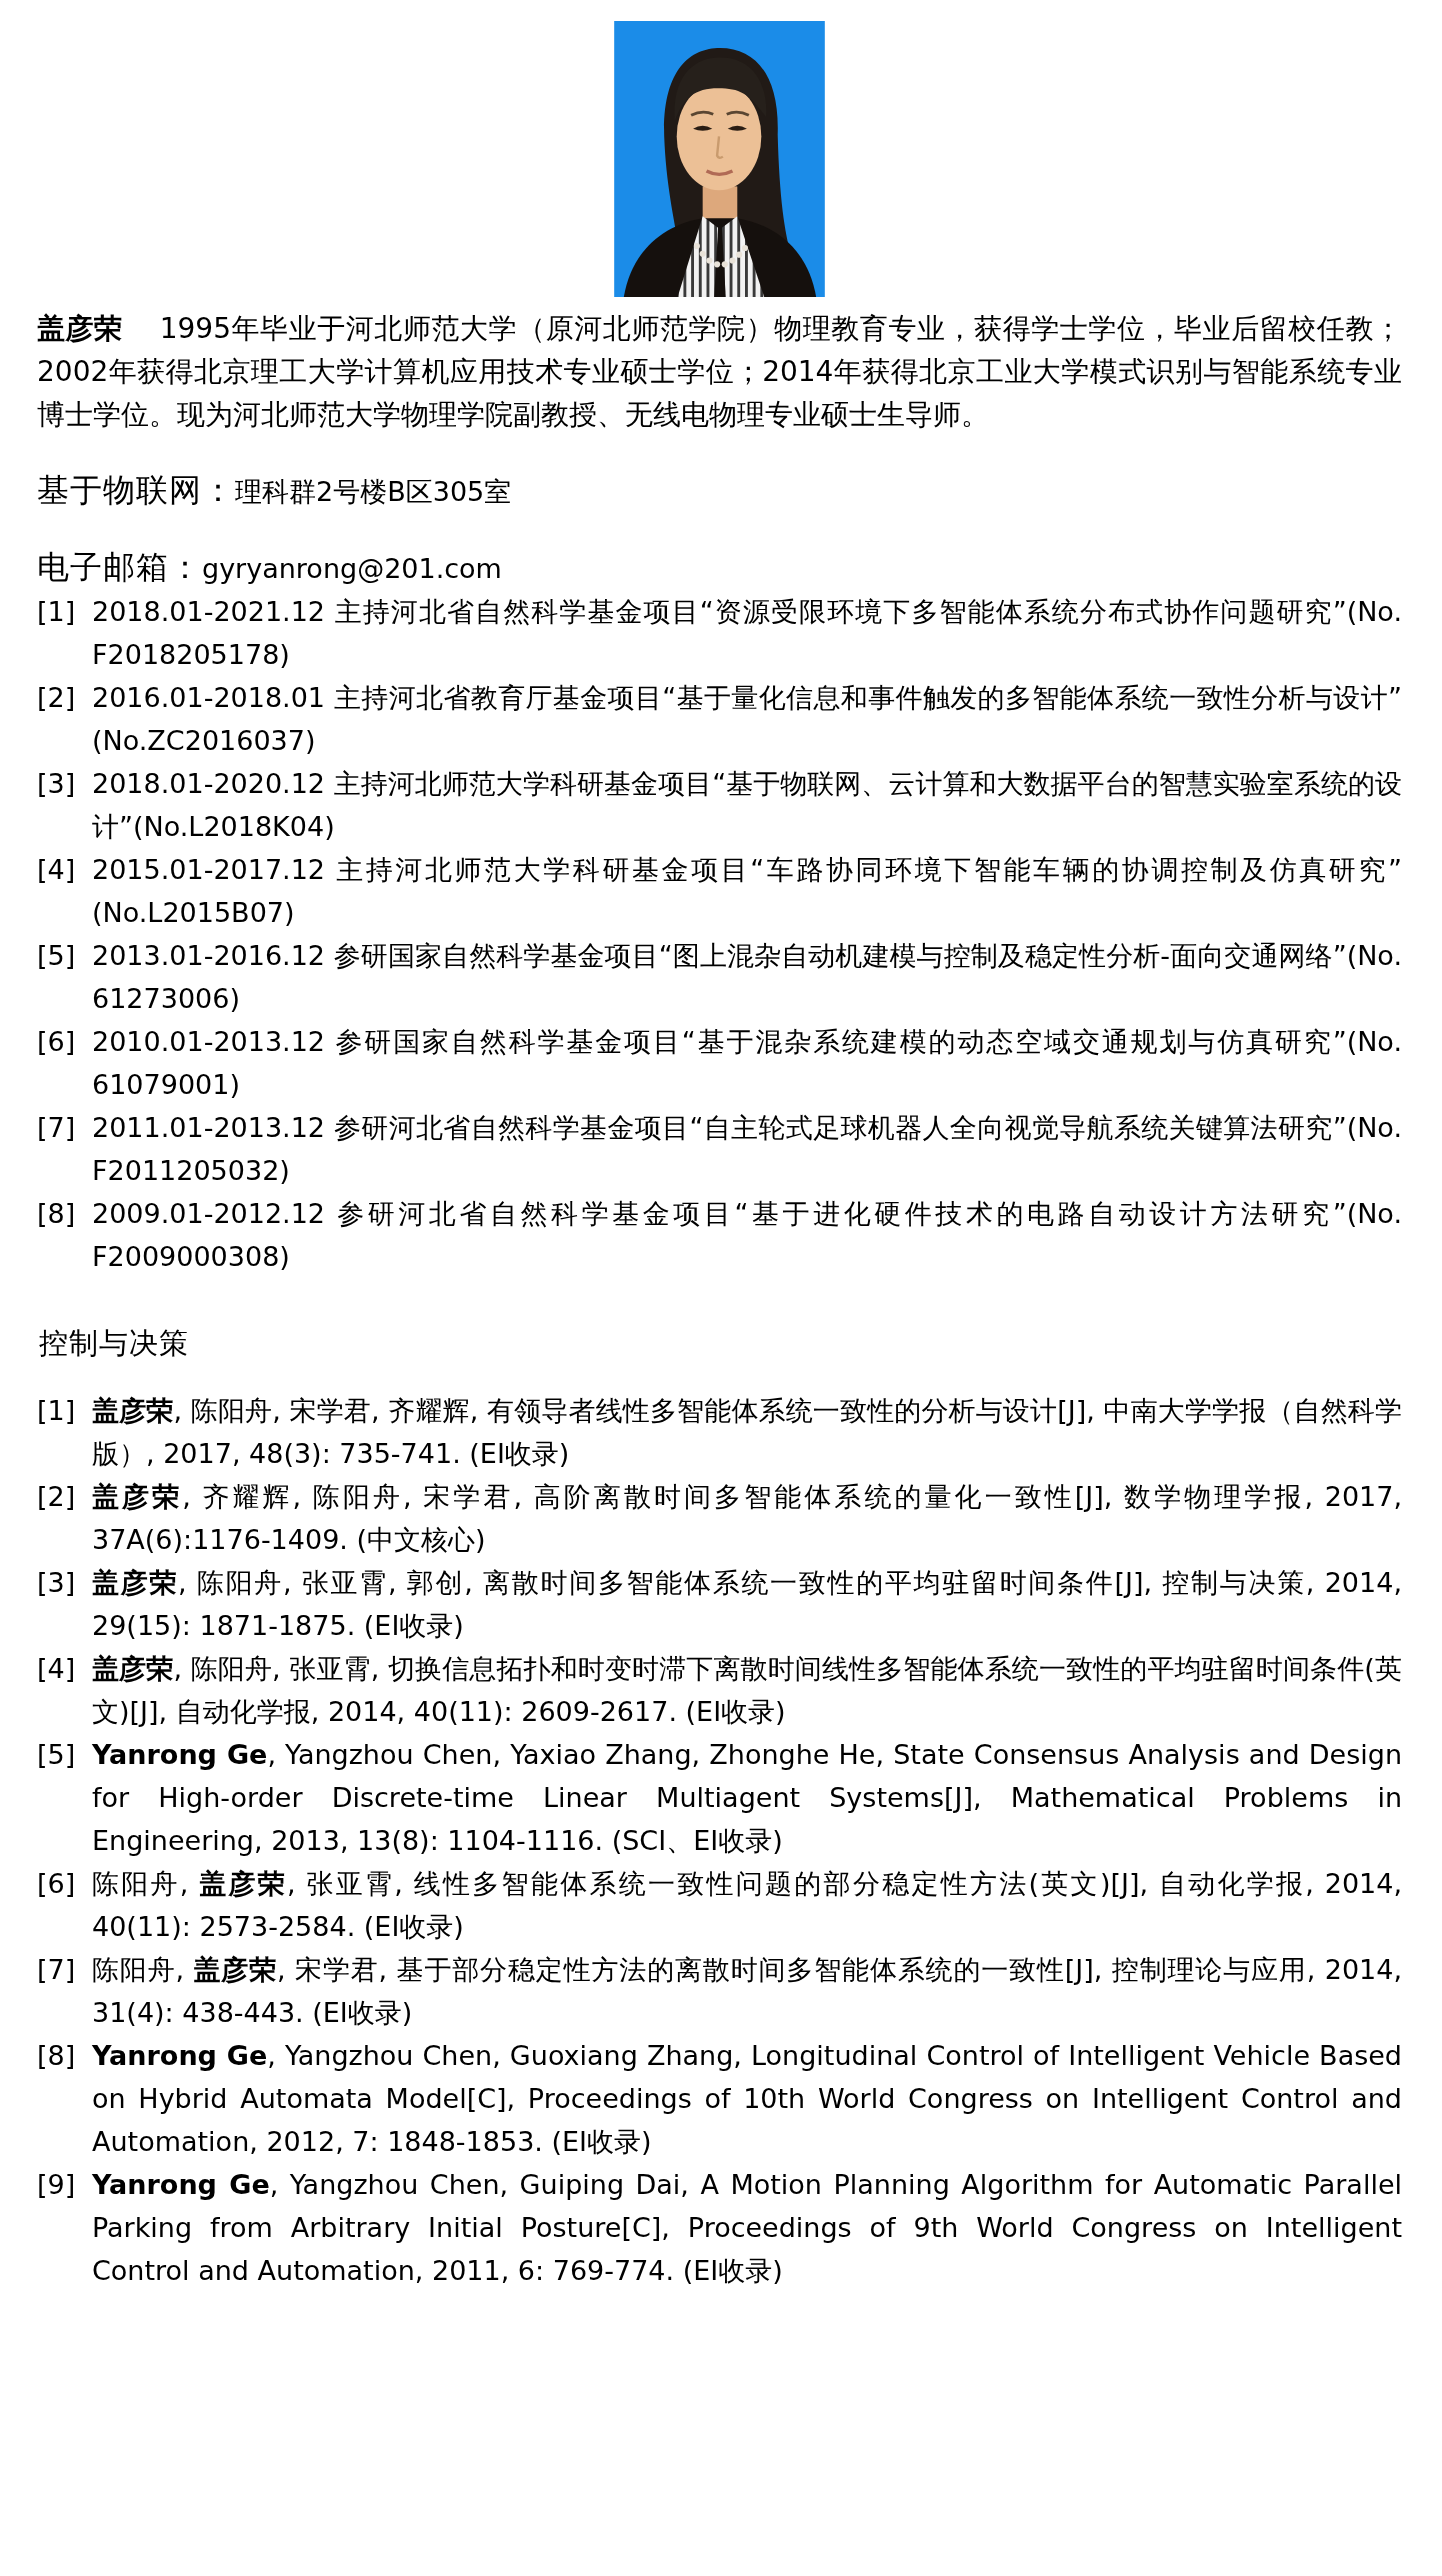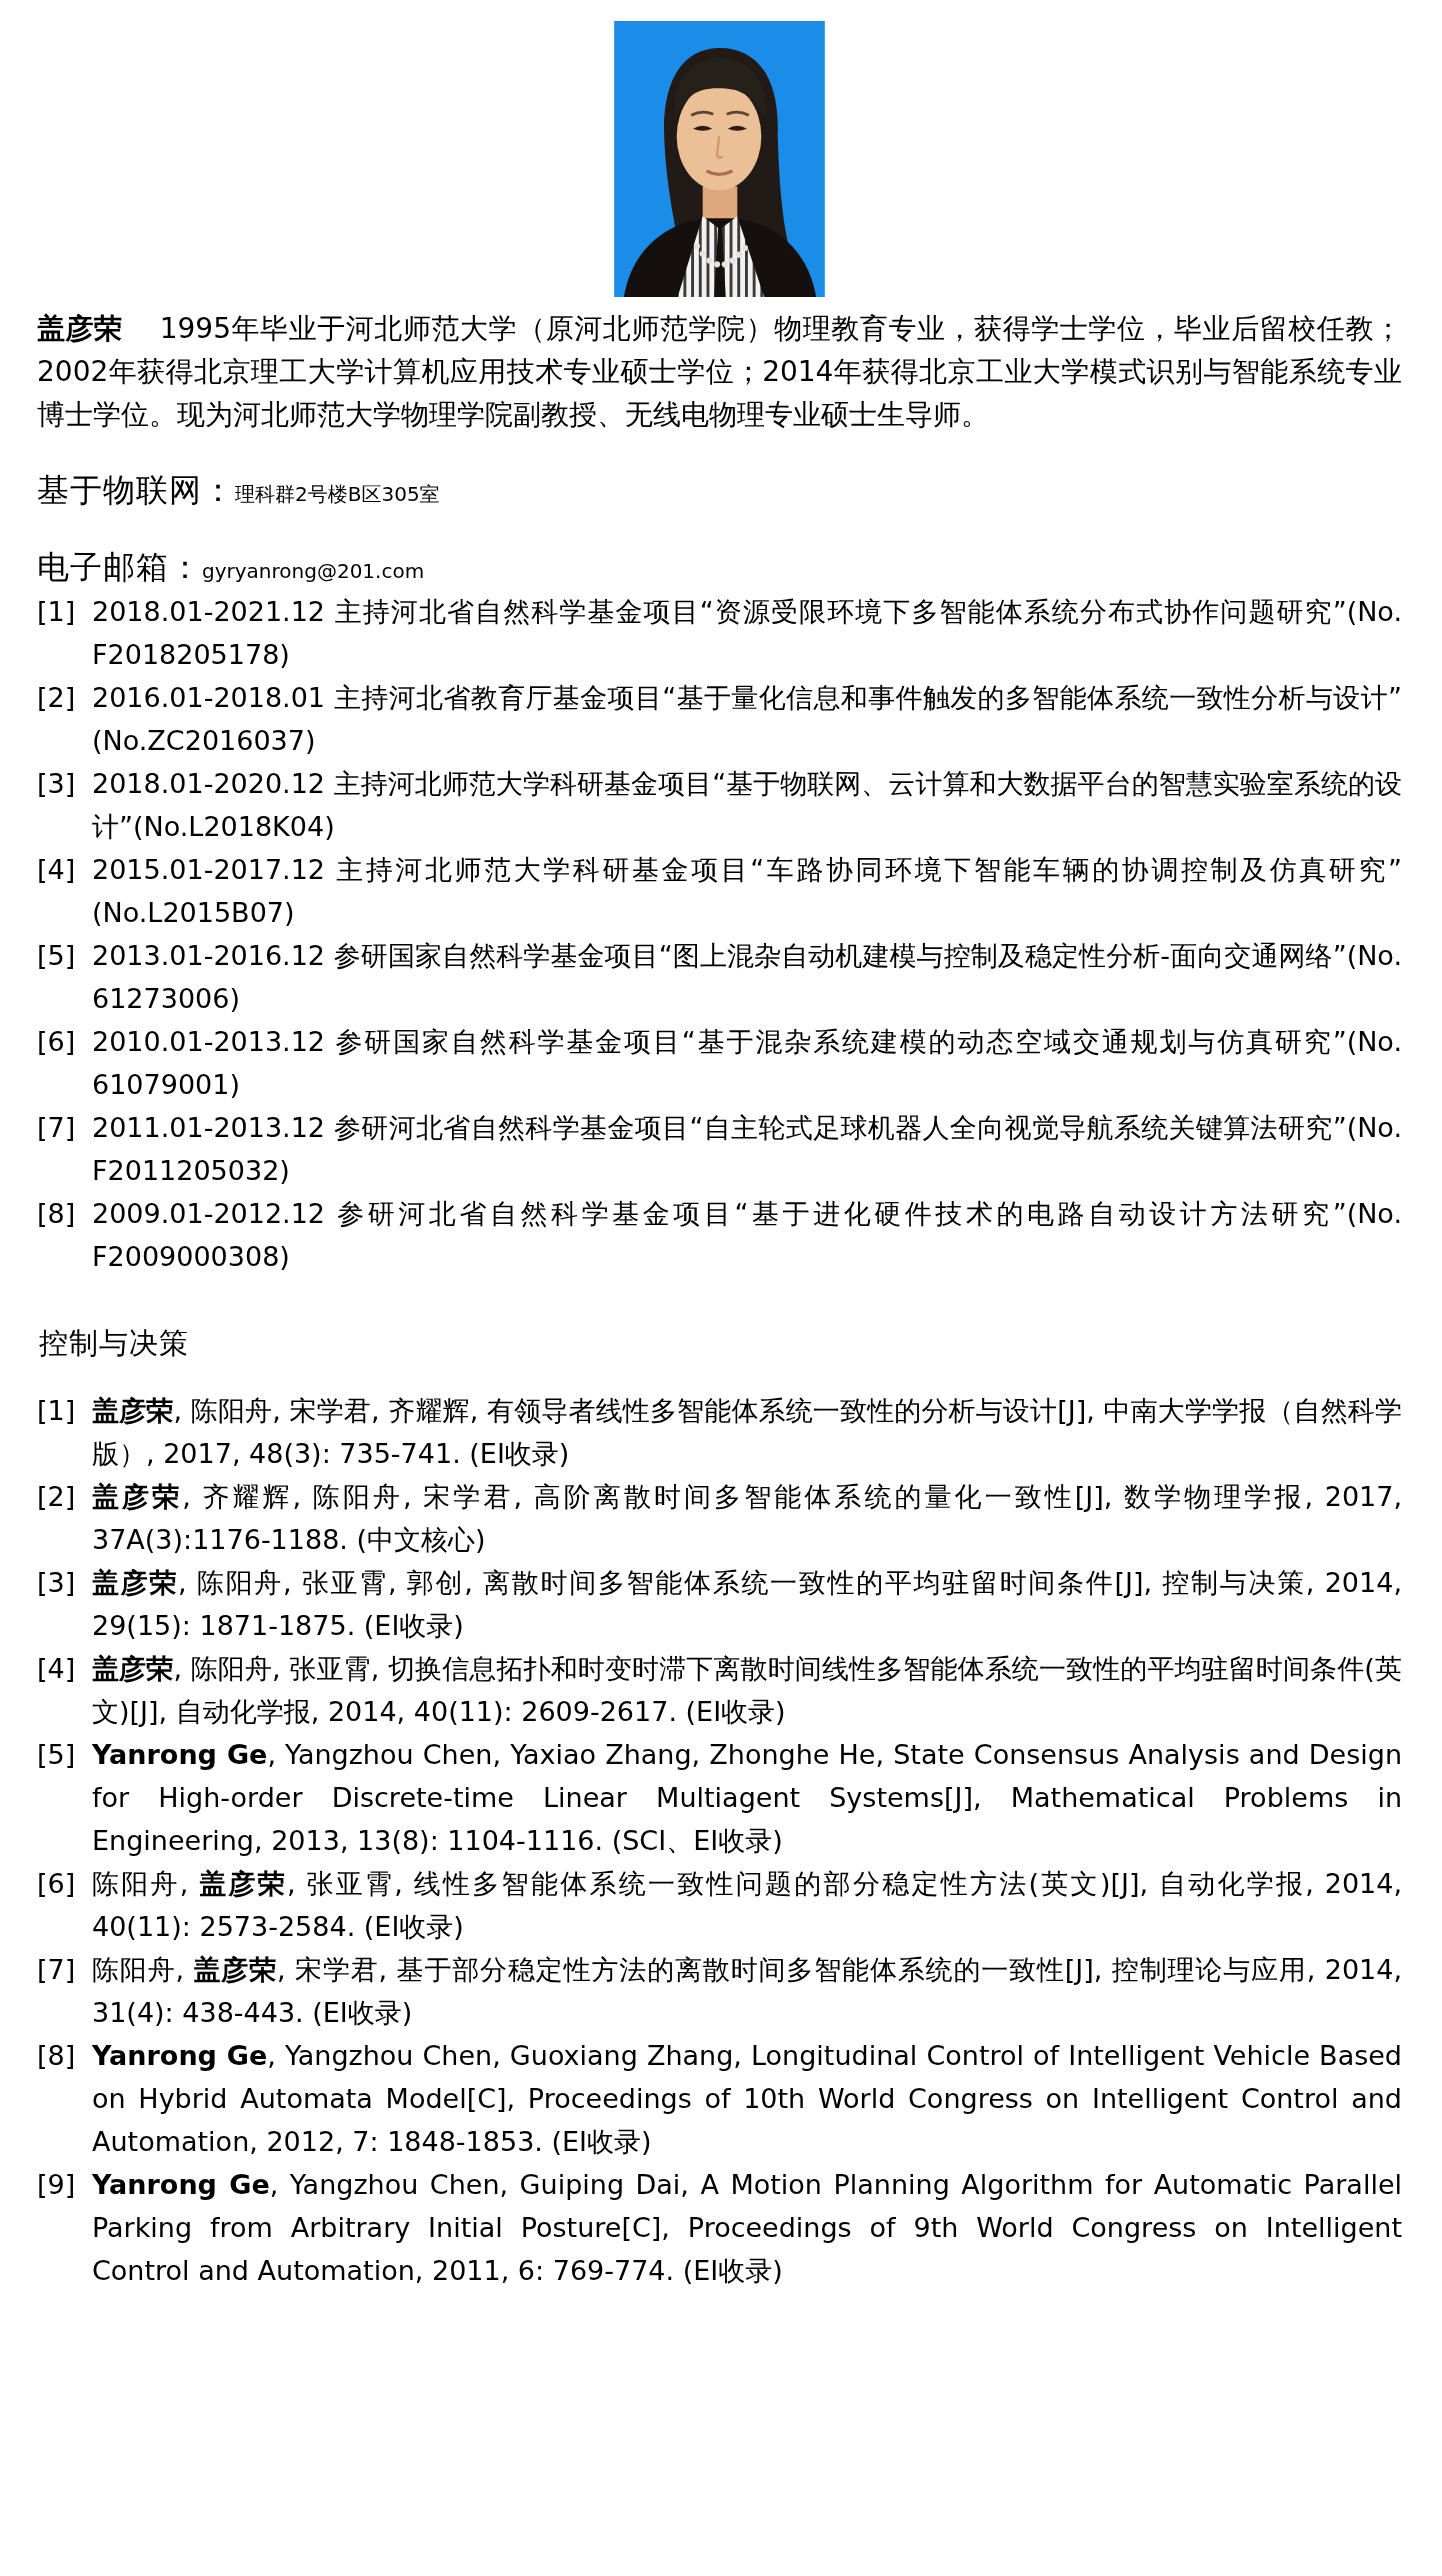--- a/index.html
+++ b/index.html
@@ -29,21 +29,21 @@
     margin:9.6px 0 0 0;
     font-size:28px;
     line-height:43px;
     text-align:justify;
   }
   .intro .person-name{font-weight:bold;margin-right:37px;}
   .bold{font-weight:bold;}
   
   .contact-row{margin-top:33px;white-space:nowrap;}
   .contact-label{font-size:32px;letter-spacing:1px;}
-  .contact-value{font-size:20px;}
+  .contact-value{font-size:27px;}
   
   .section-title{
     font-size:29px;
     font-weight:400;
     margin:46px 0 25px 1.9px;
     letter-spacing:1px;
   }
   
   .num-list{list-style:none;margin:0;padding:0;font-size:27px;line-height:43px;}
   .num-list li{
@@ -153,21 +153,21 @@
 
   <section>
     <h2 class="section-title">控制与决策</h2>
     <ol class="num-list">
         <li>
           <span class="marker">[1]</span>
           <span class="item-body"><span class="bold">盖彦荣</span><span>, 陈阳舟, 宋学君, 齐耀辉, 有领导者线性多智能体系统一致性的分析与设计[J], 中南大学学报（自然科学版）, 2017, 48(3): 735-741. (EI收录)</span></span>
         </li>
         <li>
           <span class="marker">[2]</span>
-          <span class="item-body"><span class="bold">盖彦荣</span><span>, 齐耀辉, 陈阳舟, 宋学君, 高阶离散时间多智能体系统的量化一致性[J], 数学物理学报, 2017, 37A(3):1176-1188. (中文核心)</span></span>
+          <span class="item-body"><span class="bold">盖彦荣</span><span>, 齐耀辉, 陈阳舟, 宋学君, 高阶离散时间多智能体系统的量化一致性[J], 数学物理学报, 2017, 37A(6):1176-1409. (中文核心)</span></span>
         </li>
         <li>
           <span class="marker">[3]</span>
           <span class="item-body"><span class="bold">盖彦荣</span><span>, 陈阳舟, 张亚霄, 郭创, 离散时间多智能体系统一致性的平均驻留时间条件[J], 控制与决策, 2014, 29(15): 1871-1875. (EI收录)</span></span>
         </li>
         <li>
           <span class="marker">[4]</span>
           <span class="item-body"><span class="bold">盖彦荣</span><span>, 陈阳舟, 张亚霄, 切换信息拓扑和时变时滞下离散时间线性多智能体系统一致性的平均驻留时间条件(英文)[J], 自动化学报, 2014, 40(11): 2609-2617. (EI收录)</span></span>
         </li>
         <li>

